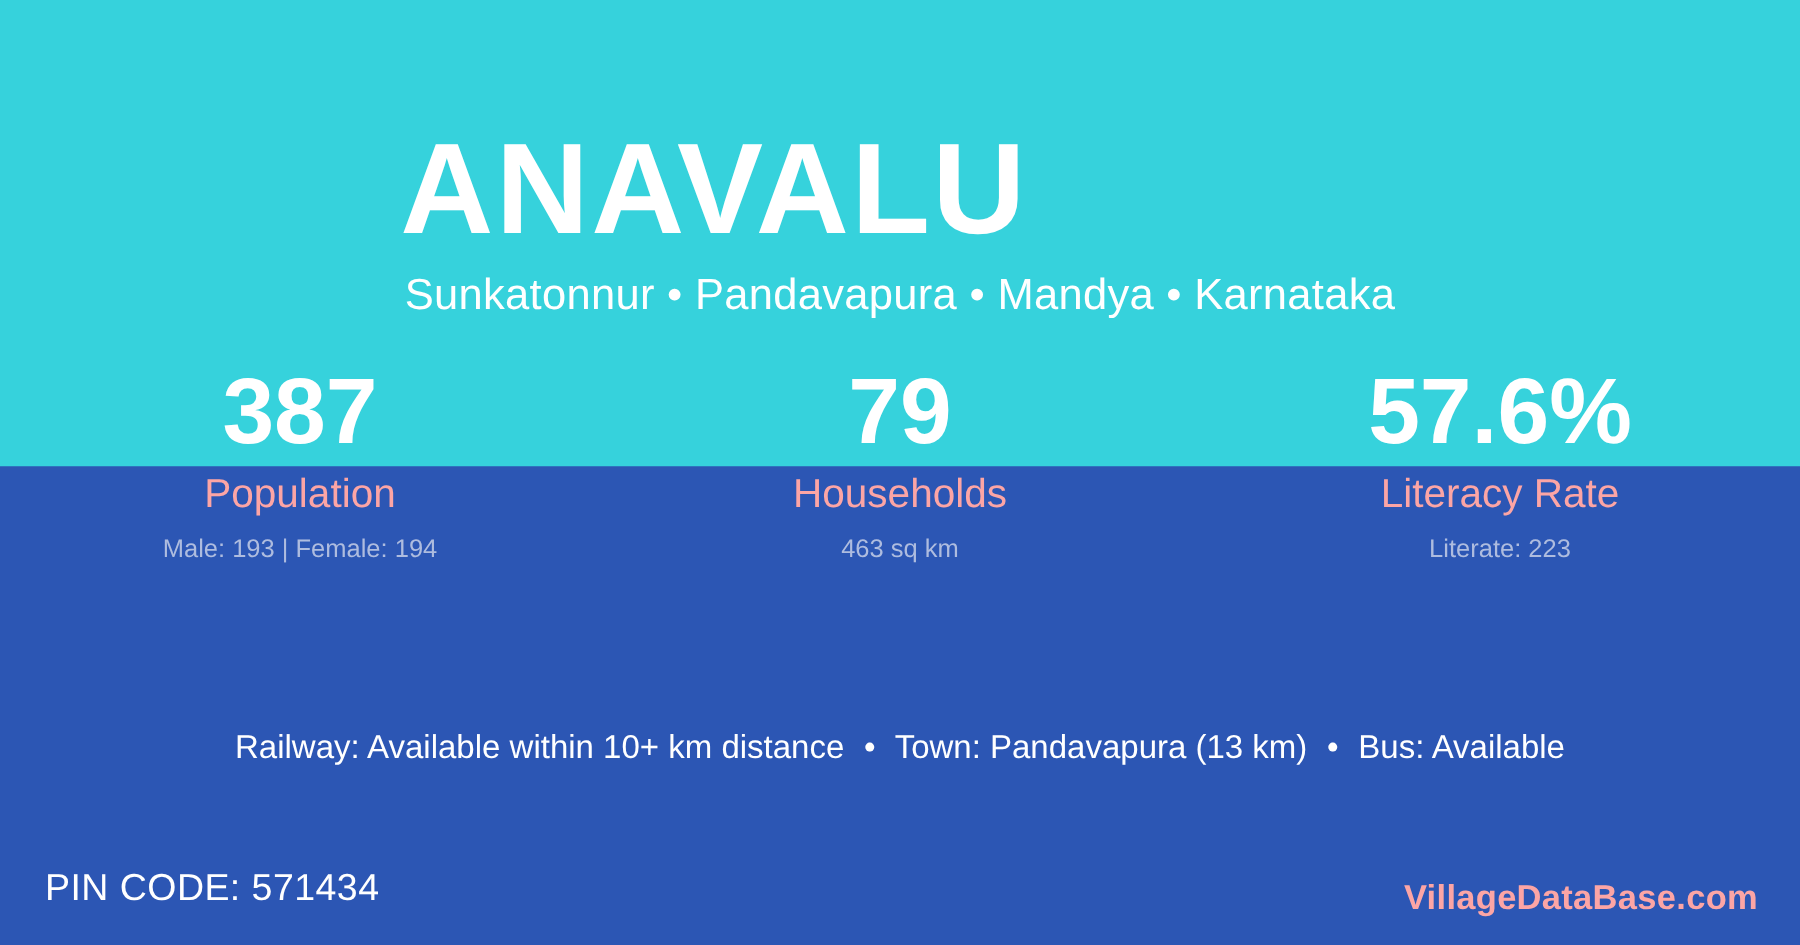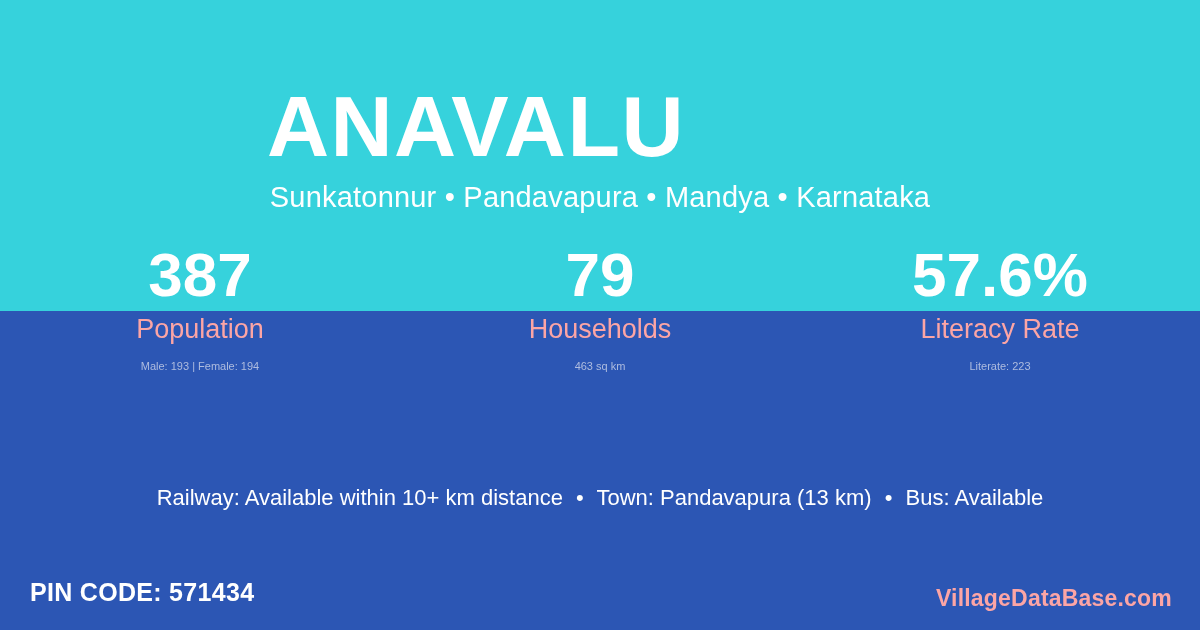--- a/index.html
+++ b/index.html
@@ -93,21 +93,21 @@
   }
   .stat-label {
     margin-top: 2px;
     font-size: 27px;
     line-height: 34px;
     font-weight: normal;
     color: #fca5a5;
   }
   .stat-sub {
     margin-top: 9px;
-    font-size: 11px;
+    font-size: 17px;
     line-height: 22px;
     font-weight: normal;
     color: #aebcdf;
   }
 
   
   .infra {
     position: absolute;
     left: 0;
     top: 483px;
@@ -123,21 +123,21 @@
     color: #ffffff;
   }
 
   
   .pin-code {
     position: absolute;
     left: 30px;
     top: 576px;
     font-size: 25px;
     line-height: 32px;
-    font-weight: bold;
+    font-weight: normal;
     color: #ffffff;
     letter-spacing: 0.3px;
     white-space: nowrap;
   }
   .watermark {
     position: absolute;
     right: 28px;
     top: 583px;
     font-size: 23px;
     line-height: 30px;

